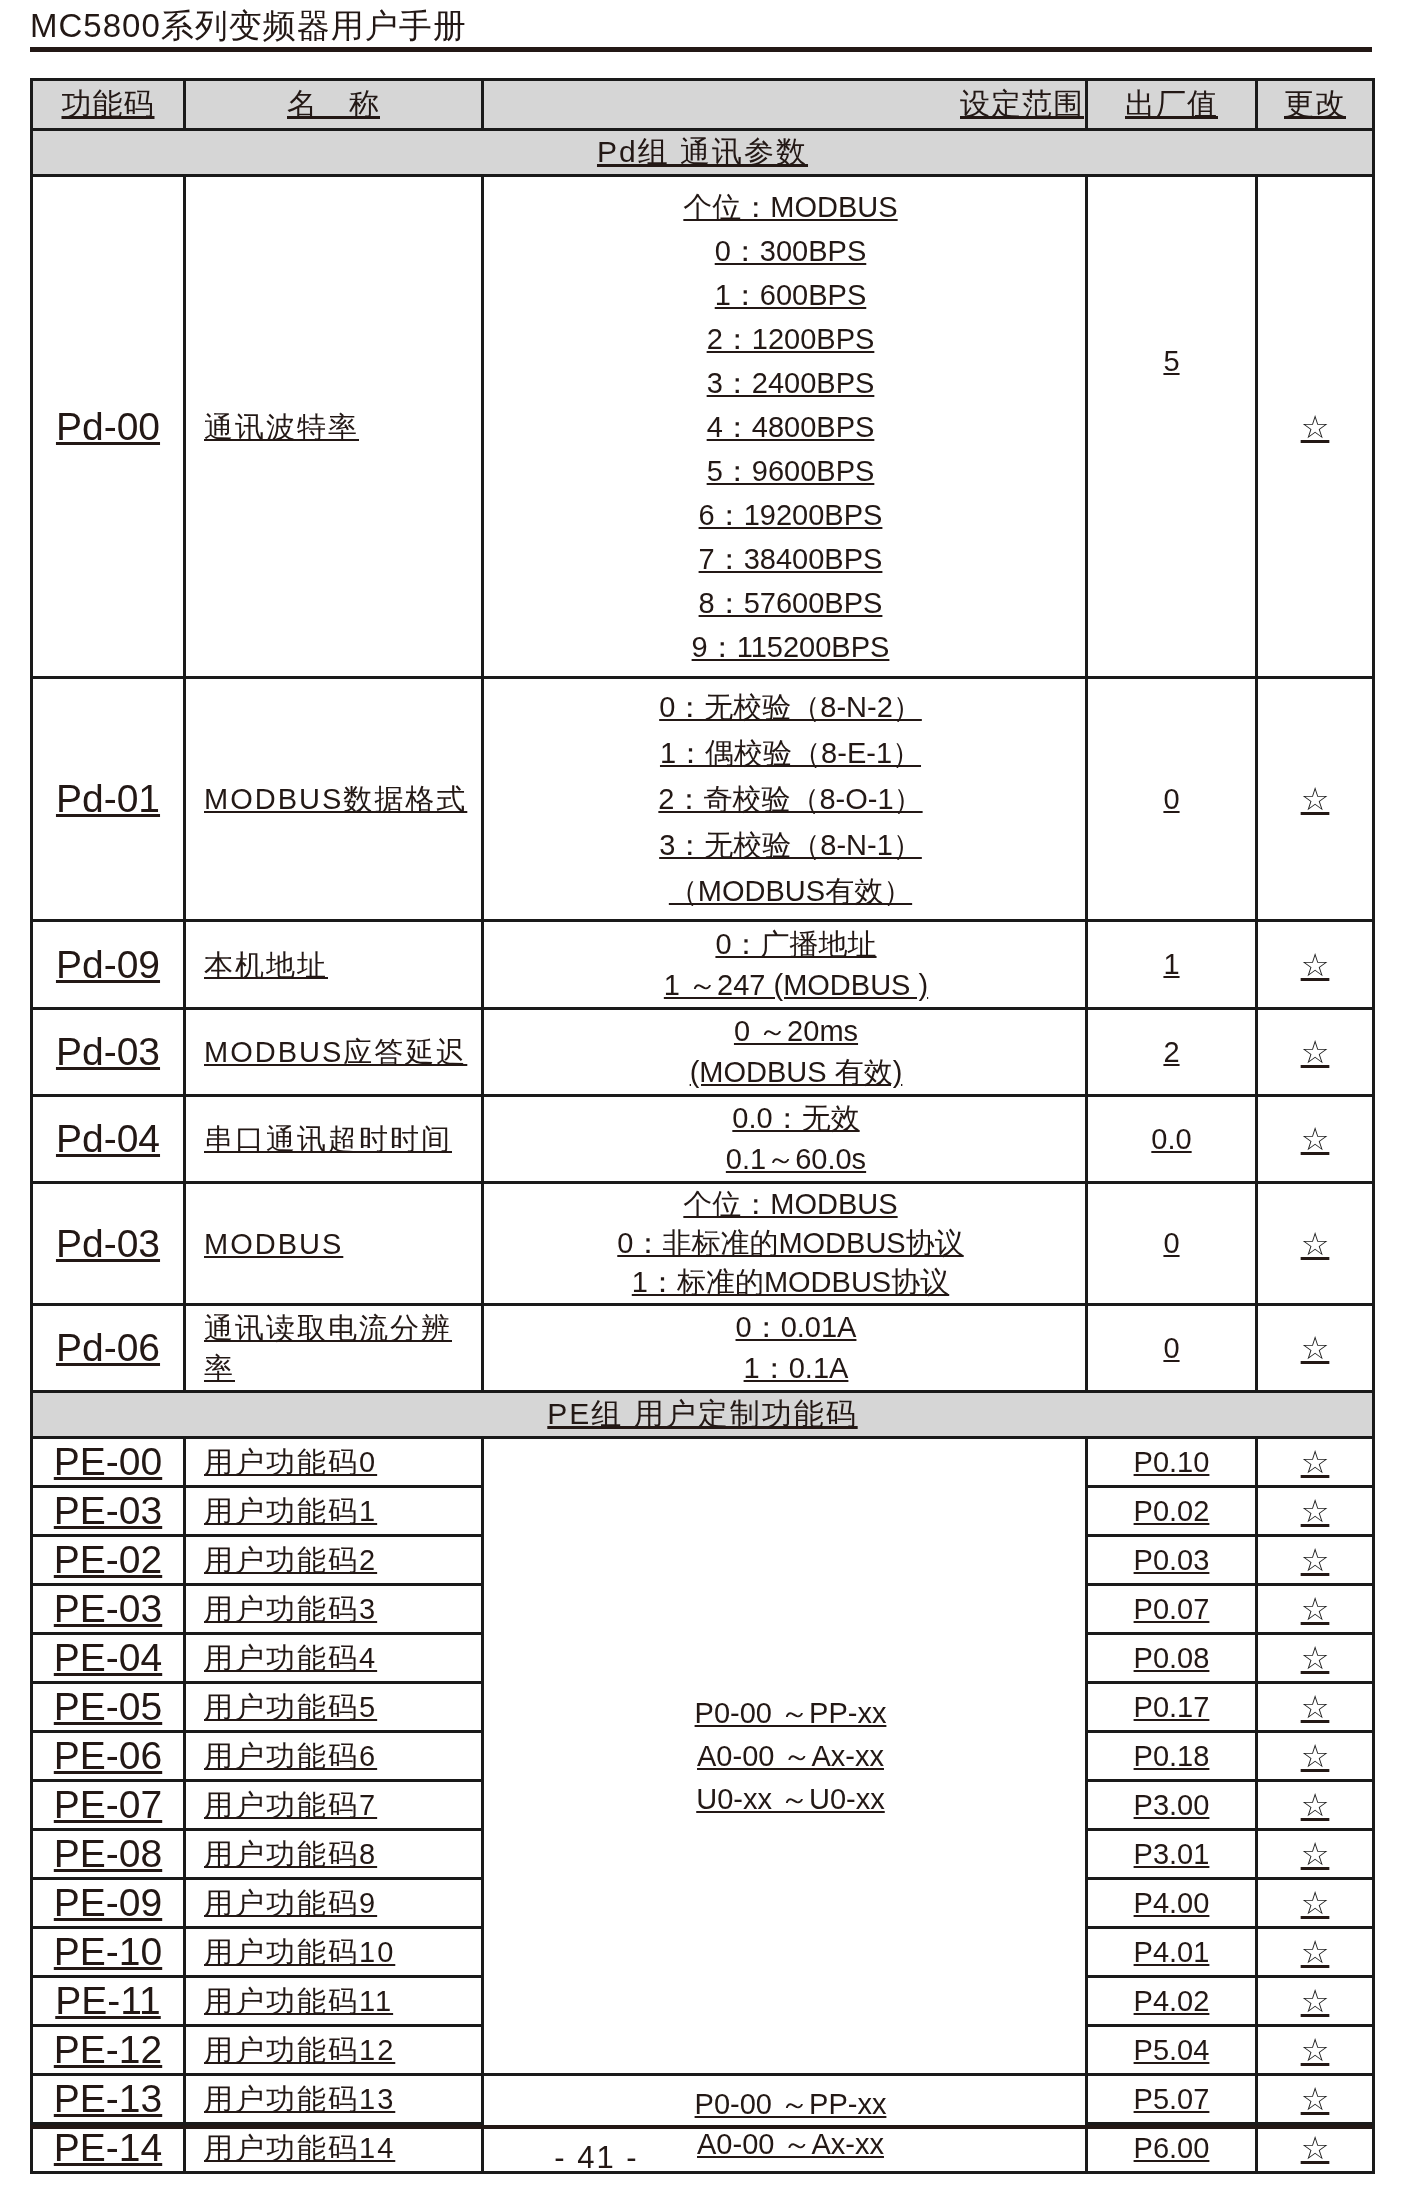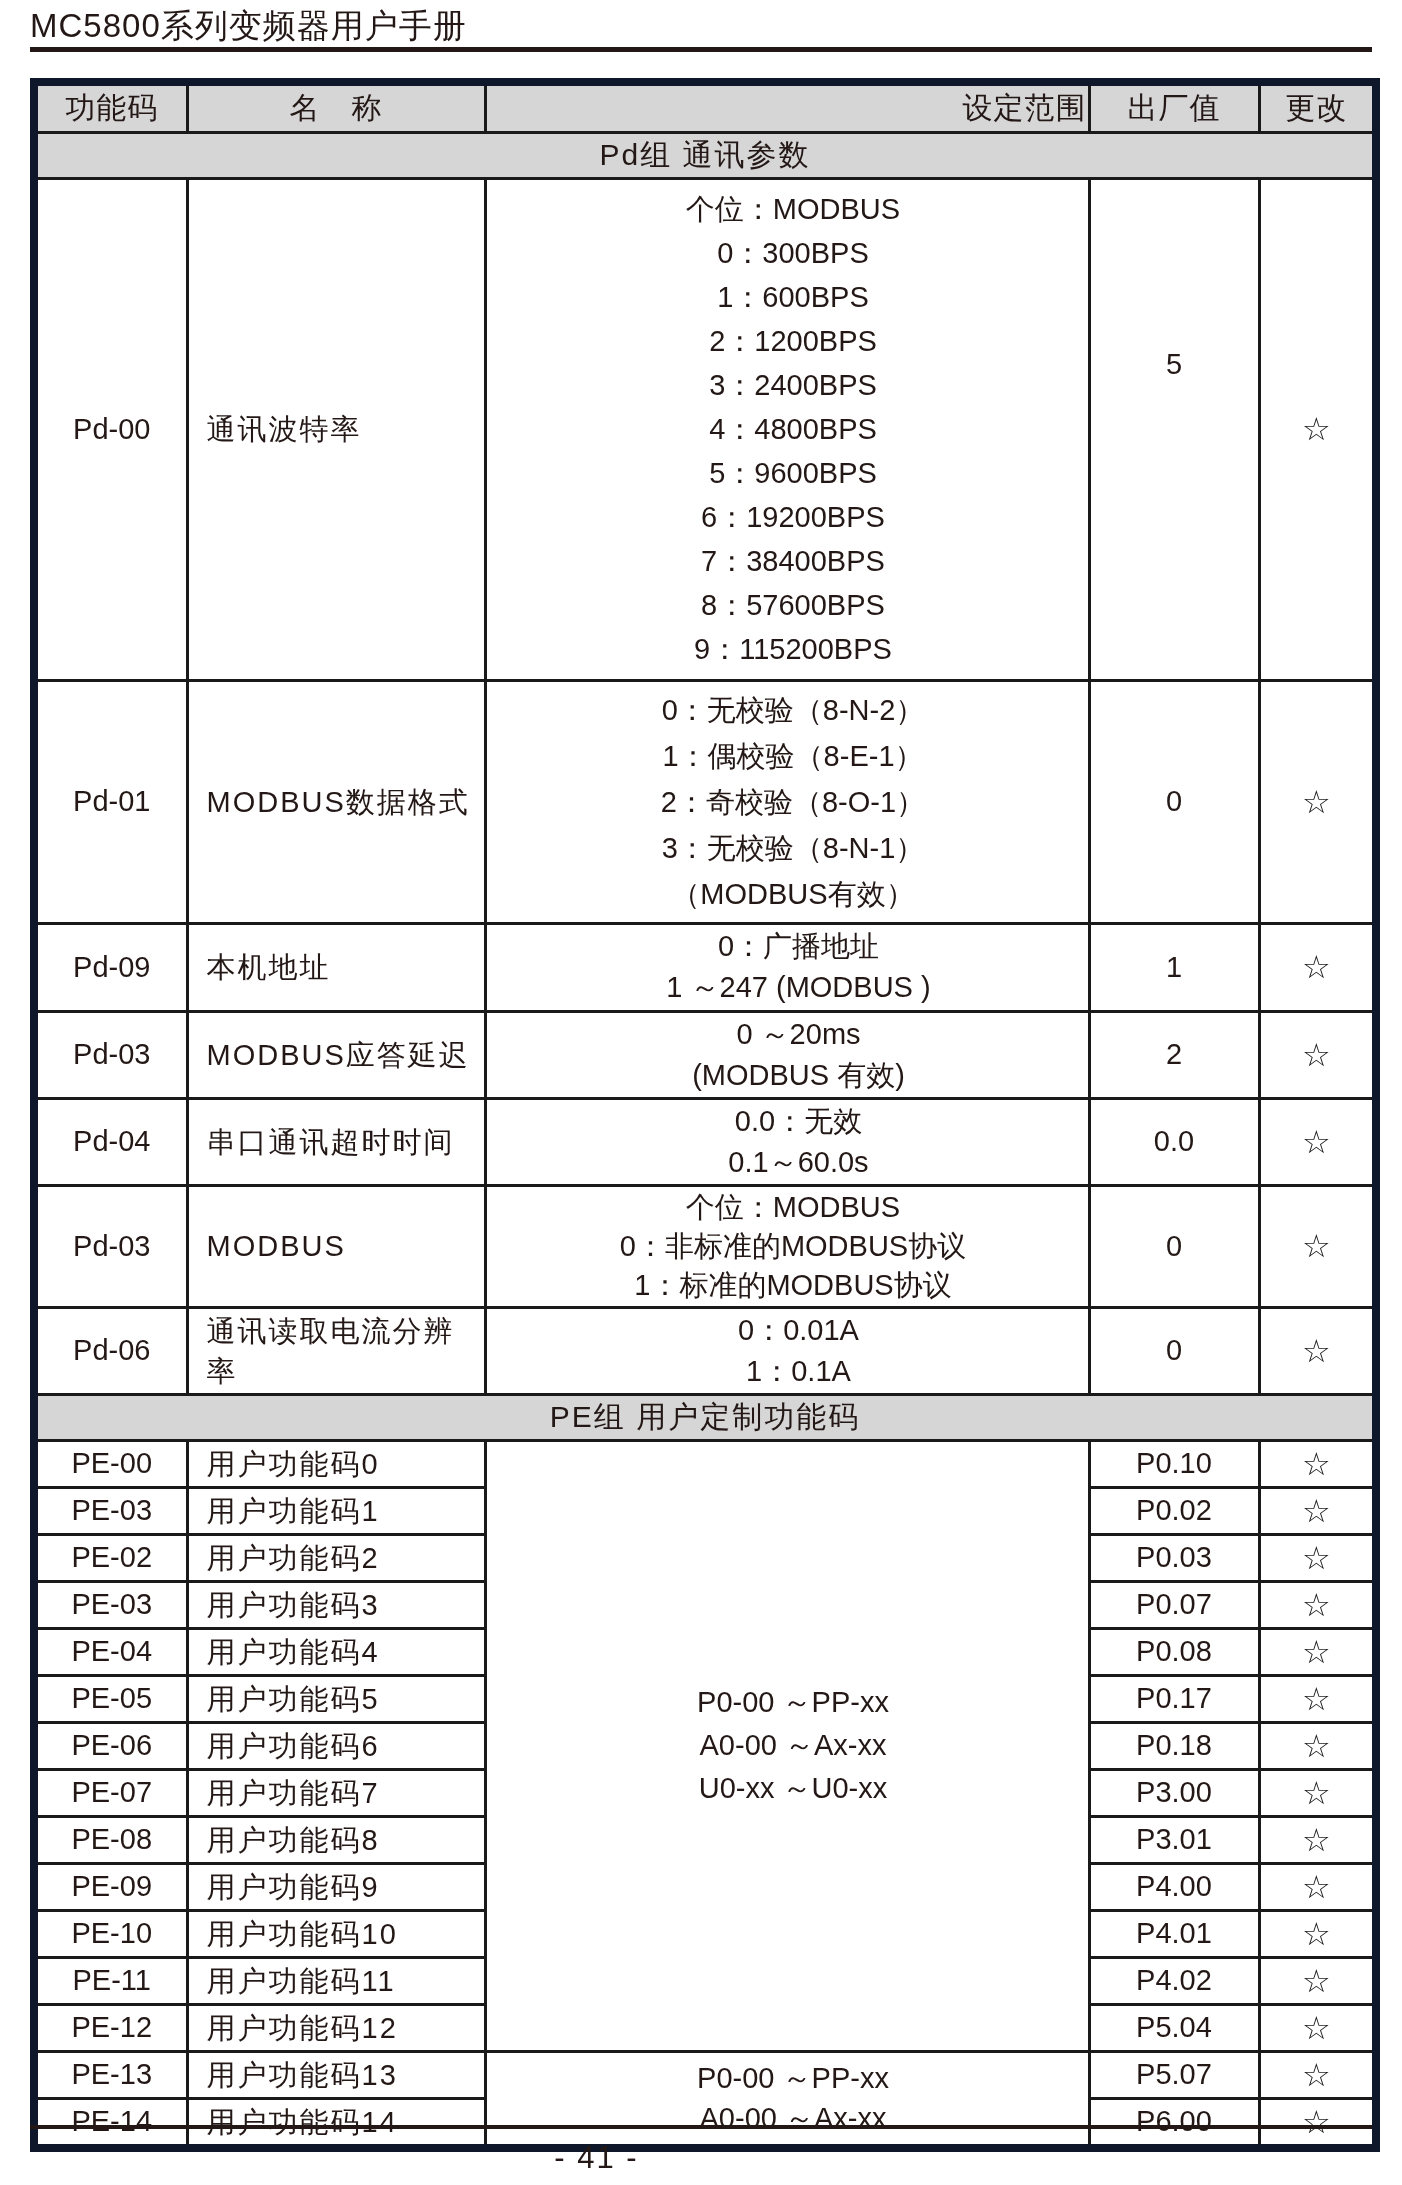--- a/index.html
+++ b/index.html
@@ -5,29 +5,29 @@
   html,body { margin:0; padding:0; }
   body {
     width:1402px; height:2185px; background:#ffffff; position:relative;
     font-family:"Liberation Sans","DejaVu Sans",sans-serif;
     color:#231815;
   }
   .page-title { position:absolute; left:30px; top:4px; font-size:33px; letter-spacing:1px; white-space:nowrap; }
   .title-rule { position:absolute; left:30px; top:47px; width:1342px; height:5px; background:#231815; }
 
   table.param { position:absolute; left:30px; top:78px; width:1342px;
-    border-collapse:collapse; table-layout:fixed; border:8px solid #0f172a; }
+    border-collapse:collapse; table-layout:fixed; border:2px solid #0f172a;text-decoration:underline; }
   td,th { border:3px solid #1a1a1a; overflow:hidden; }
 
   th { background:#d6d6d6; font-weight:normal; font-size:30px; letter-spacing:1px; }
   th.range-h { text-align:right; padding-left:30px; }
 
   tr.sec td { background:#d6d6d6; text-align:center; font-size:30px; letter-spacing:2px;margin-top:24px; }
 
-  .code  { text-align:center; font-size:29px; vertical-align:middle; }
+  .code  { text-align:center; font-size:39px; vertical-align:middle; }
   .name  { font-size:29px; padding:2px 12px 2px 18px; letter-spacing:2px; line-height:40px; vertical-align:middle; }
   .range { font-size:29px; padding-left:18px; padding-right:6px; white-space:pre-line; vertical-align:middle; text-align:center; }
   .fact  { text-align:center; font-size:29px; vertical-align:middle; }
   .fact-top { vertical-align:top; padding-top:168px; }
   .star  { text-align:center; font-size:32px; vertical-align:middle; color:#1a1a1a; }
 
   .lh11 { line-height:44px; }
   .lh5  { line-height:46px; }
   .lh3  { line-height:39px; }
   .lh2  { line-height:41px;padding-left:29px; }

